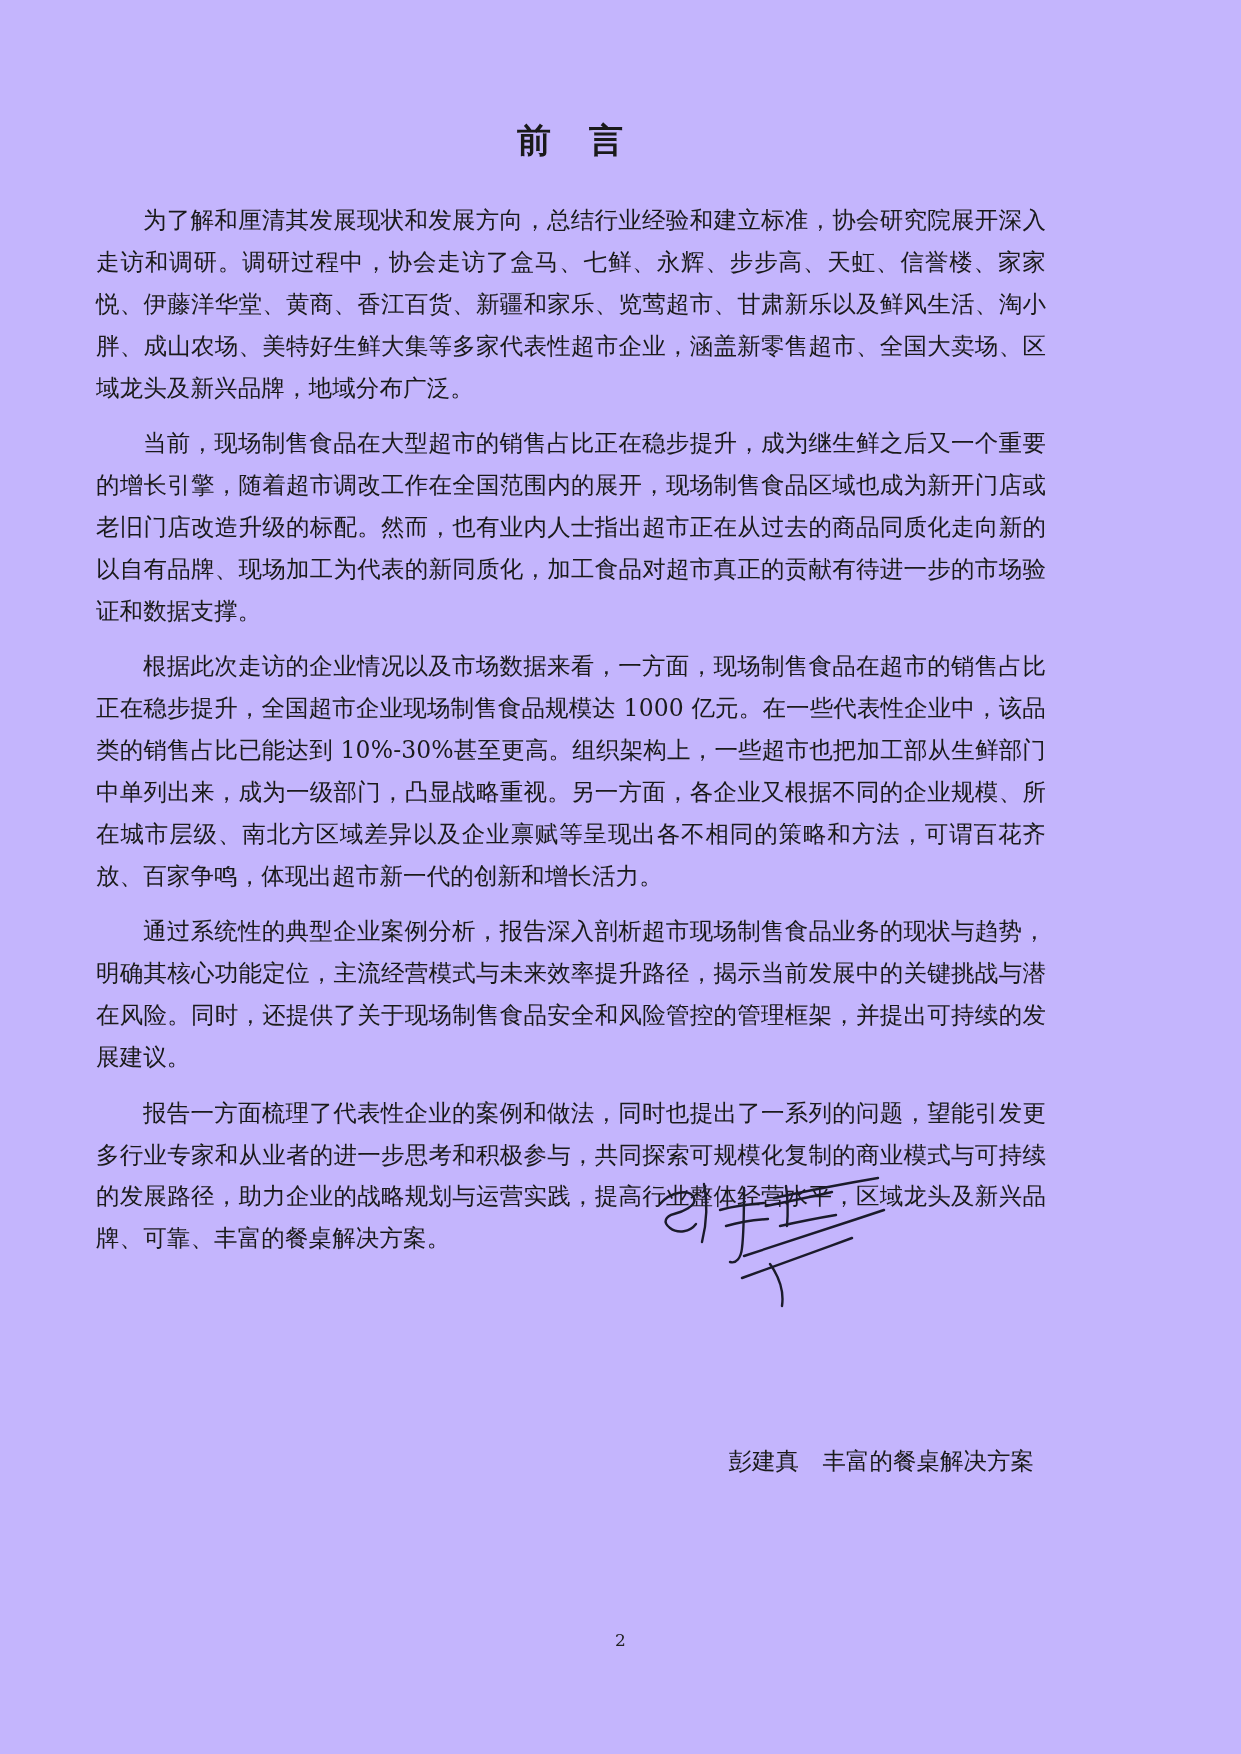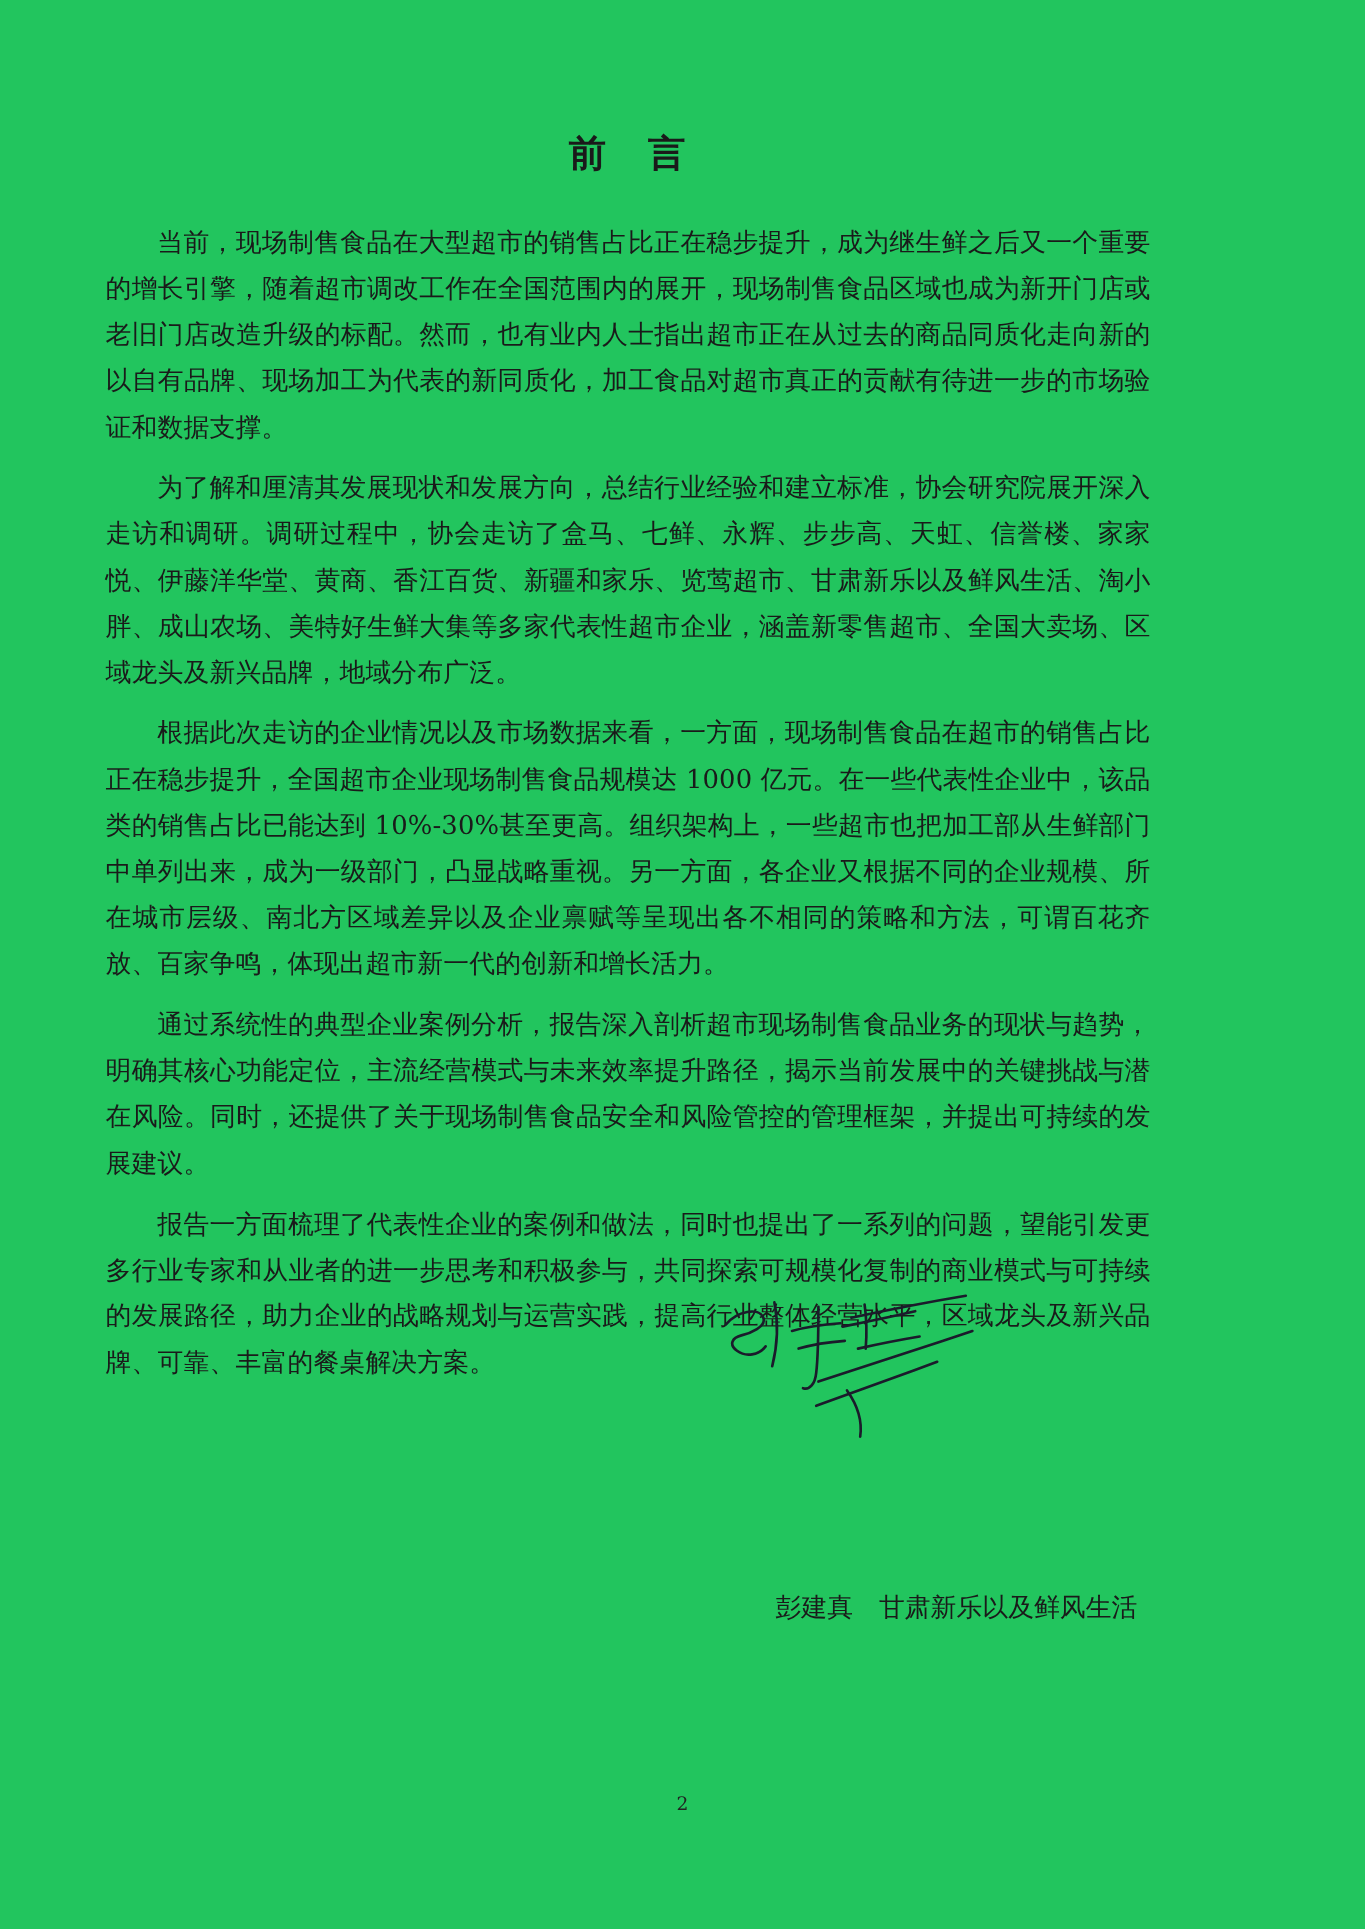--- a/index.html
+++ b/index.html
@@ -14,21 +14,21 @@
     font-family: "DejaVu Serif", "Liberation Serif", serif;
     color: #1a1a1a;
     overflow: hidden;
   }
 
   .page {
     position: absolute;
     top: 0; left: 0;
     width: 1241px;
     height: 1754px;
-    background: #22c55e;
+    background: #c4b5fd;
     box-sizing: border-box;
   }
 
   .content {
     position: absolute;
     left: 96px;
     top: 118px;
     width: 950px;
   }
 
@@ -96,23 +96,23 @@
 </style>
 </head>
 <body>
 
 <div class="page">
 
   <div class="content">
 
     <h1 class="doc-title">前　言</h1>
 
+    <p class="para">为了解和厘清其发展现状和发展方向，总结行业经验和建立标准，协会研究院展开深入走访和调研。调研过程中，协会走访了盒马、七鲜、永辉、步步高、天虹、信誉楼、家家悦、伊藤洋华堂、黄商、香江百货、新疆和家乐、览莺超市、甘肃新乐以及鲜风生活、淘小胖、成山农场、美特好生鲜大集等多家代表性超市企业，涵盖新零售超市、全国大卖场、区域龙头及新兴品牌，地域分布广泛。</p>
+
     <p class="para">当前，现场制售食品在大型超市的销售占比正在稳步提升，成为继生鲜之后又一个重要的增长引擎，随着超市调改工作在全国范围内的展开，现场制售食品区域也成为新开门店或老旧门店改造升级的标配。然而，也有业内人士指出超市正在从过去的商品同质化走向新的以自有品牌、现场加工为代表的新同质化，加工食品对超市真正的贡献有待进一步的市场验证和数据支撑。</p>
-
-    <p class="para">为了解和厘清其发展现状和发展方向，总结行业经验和建立标准，协会研究院展开深入走访和调研。调研过程中，协会走访了盒马、七鲜、永辉、步步高、天虹、信誉楼、家家悦、伊藤洋华堂、黄商、香江百货、新疆和家乐、览莺超市、甘肃新乐以及鲜风生活、淘小胖、成山农场、美特好生鲜大集等多家代表性超市企业，涵盖新零售超市、全国大卖场、区域龙头及新兴品牌，地域分布广泛。</p>
 
     <p class="para">根据此次走访的企业情况以及市场数据来看，一方面，现场制售食品在超市的销售占比正在稳步提升，全国超市企业现场制售食品规模达 1000 亿元。在一些代表性企业中，该品类的销售占比已能达到 10%-30%甚至更高。组织架构上，一些超市也把加工部从生鲜部门中单列出来，成为一级部门，凸显战略重视。另一方面，各企业又根据不同的企业规模、所在城市层级、南北方区域差异以及企业禀赋等呈现出各不相同的策略和方法，可谓百花齐放、百家争鸣，体现出超市新一代的创新和增长活力。</p>
 
     <p class="para">通过系统性的典型企业案例分析，报告深入剖析超市现场制售食品业务的现状与趋势，明确其核心功能定位，主流经营模式与未来效率提升路径，揭示当前发展中的关键挑战与潜在风险。同时，还提供了关于现场制售食品安全和风险管控的管理框架，并提出可持续的发展建议。</p>
 
     <p class="para">报告一方面梳理了代表性企业的案例和做法，同时也提出了一系列的问题，望能引发更多行业专家和从业者的进一步思考和积极参与，共同探索可规模化复制的商业模式与可持续的发展路径，助力企业的战略规划与运营实践，提高行业整体经营水平，区域龙头及新兴品牌、可靠、丰富的餐桌解决方案。</p>
 
   </div>
 
   <div class="signature-block">
@@ -129,17 +129,17 @@
           <path d="M134,56 C152,52 172,48 190,45"></path>
           <path d="M128,28 C156,22 196,14 232,8"></path>
           <path d="M98,86 C140,72 190,56 238,40"></path>
           <path d="M96,108 C128,96 168,82 206,68"></path>
           <path d="M124,94 C134,108 138,122 136,136"></path>
         </g>
       </svg>
     </div>
   </div>
 
-  <div class="byline">彭建真　甘肃新乐以及鲜风生活</div>
+  <div class="byline">彭建真　丰富的餐桌解决方案</div>
 
   <div class="page-number">2</div>
 
 </div>
 
 </body></html>

